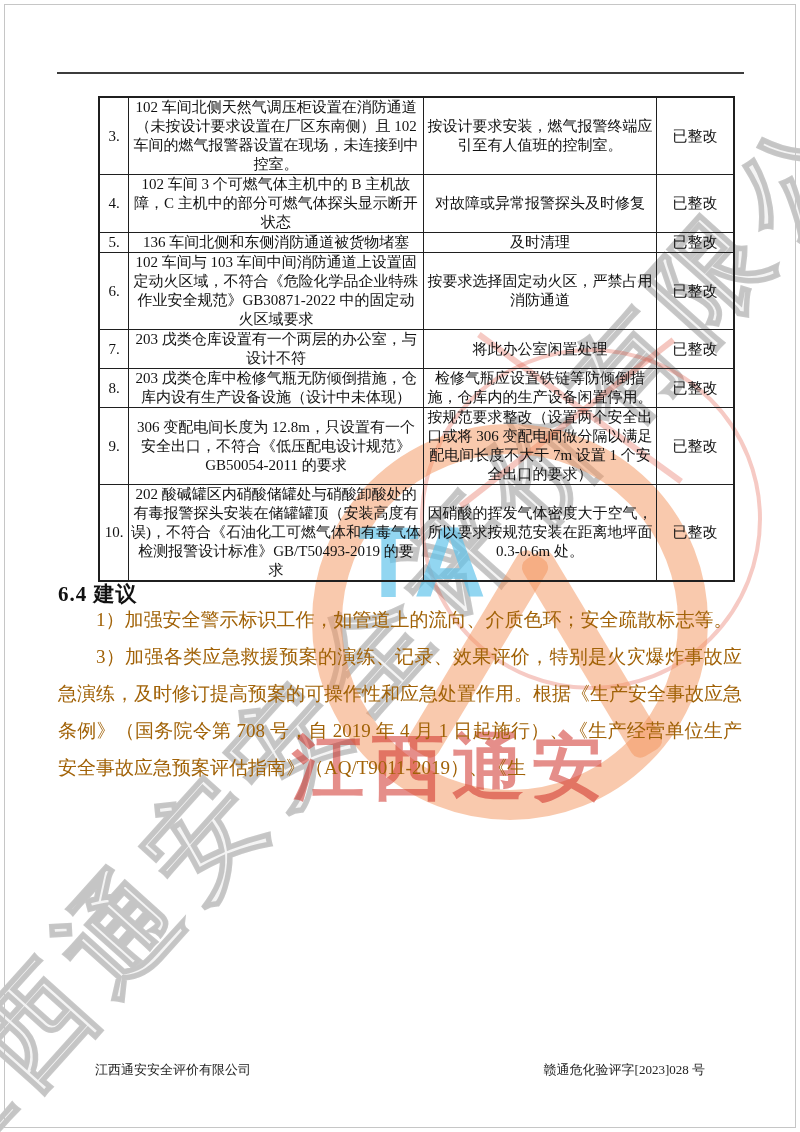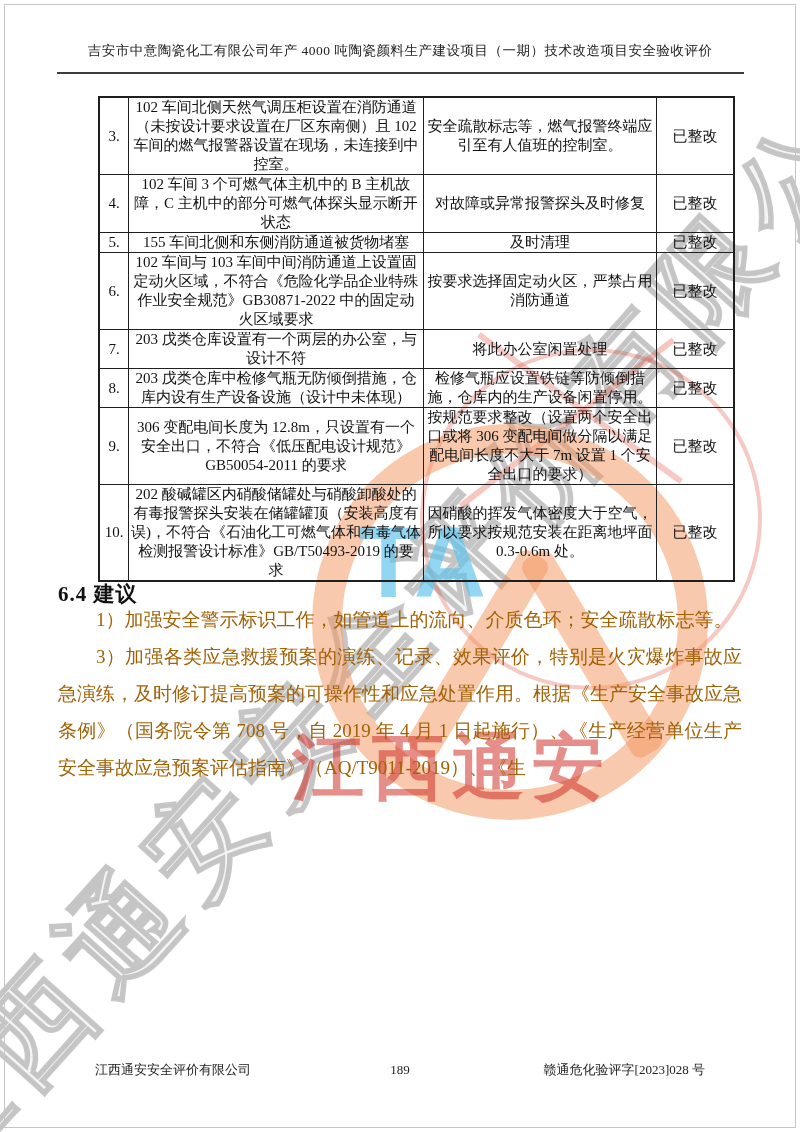--- a/index.html
+++ b/index.html
@@ -91,46 +91,45 @@
 <div class="wm wm-x1"></div>
 <div class="wm wm-x2"></div>
 <div class="wm wm-ring"></div>
 <div class="wm wm-v1"></div>
 <div class="wm wm-v2"></div>
 <div class="wm wm-ta">TA</div>
 <div class="wm wm-red-text">江西通安</div>
 
 <div class="content">
 
-  <div class="doc-header">吉安市中意陶瓷化工有限公司年产 4000 吨陶瓷颜料生产建设项目（一期）技术改造项目安全验收评价</div>
   <div class="header-rule"></div>
 
   <table class="hazard">
     <colgroup>
         <col class="c1">
         <col class="c2">
         <col class="c3">
         <col class="c4">
       </colgroup>
     <tbody>
       <tr class="r3">
         <td>3.</td>
         <td>102 车间北侧天然气调压柜设置在消防通道（未按设计要求设置在厂区东南侧）且 102 车间的燃气报警器设置在现场，未连接到中控室。</td>
-        <td>安全疏散标志等，燃气报警终端应引至有人值班的控制室。</td>
+        <td>按设计要求安装，燃气报警终端应引至有人值班的控制室。</td>
         <td>已整改</td>
       </tr>
       <tr class="r4">
         <td>4.</td>
         <td>102 车间 3 个可燃气体主机中的 B 主机故障，C 主机中的部分可燃气体探头显示断开状态</td>
         <td>对故障或异常报警探头及时修复</td>
         <td>已整改</td>
       </tr>
       <tr class="r5">
         <td>5.</td>
-        <td>155 车间北侧和东侧消防通道被货物堵塞</td>
+        <td>136 车间北侧和东侧消防通道被货物堵塞</td>
         <td>及时清理</td>
         <td>已整改</td>
       </tr>
       <tr class="r6">
         <td>6.</td>
         <td>102 车间与 103 车间中间消防通道上设置固定动火区域，不符合《危险化学品企业特殊作业安全规范》GB30871-2022 中的固定动火区域要求</td>
         <td>按要求选择固定动火区，严禁占用消防通道</td>
         <td>已整改</td>
       </tr>
       <tr class="r7">
@@ -161,20 +160,19 @@
   </table>
 
   <div class="sec-heading">6.4 建议</div>
 
   <div class="body-text">
     <p>1）加强安全警示标识工作，如管道上的流向、介质色环；安全疏散标志等。</p>
     <p>3）加强各类应急救援预案的演练、记录、效果评价，特别是火灾爆炸事故应急演练，及时修订提高预案的可操作性和应急处置作用。根据《生产安全事故应急条例》（国务院令第 708 号，自 2019 年 4 月 1 日起施行）、《生产经营单位生产安全事故应急预案评估指南》（AQ/T9011-2019）、《生</p>
   </div>
 
   <div class="doc-footer">
-    <span class="pg">189</span>
     <span class="co">江西通安安全评价有限公司</span>
     <span class="dn">赣通危化验评字[2023]028 号</span>
   </div>
 
 </div>
 
 <div class="page-frame"></div>
 
 </body></html>

